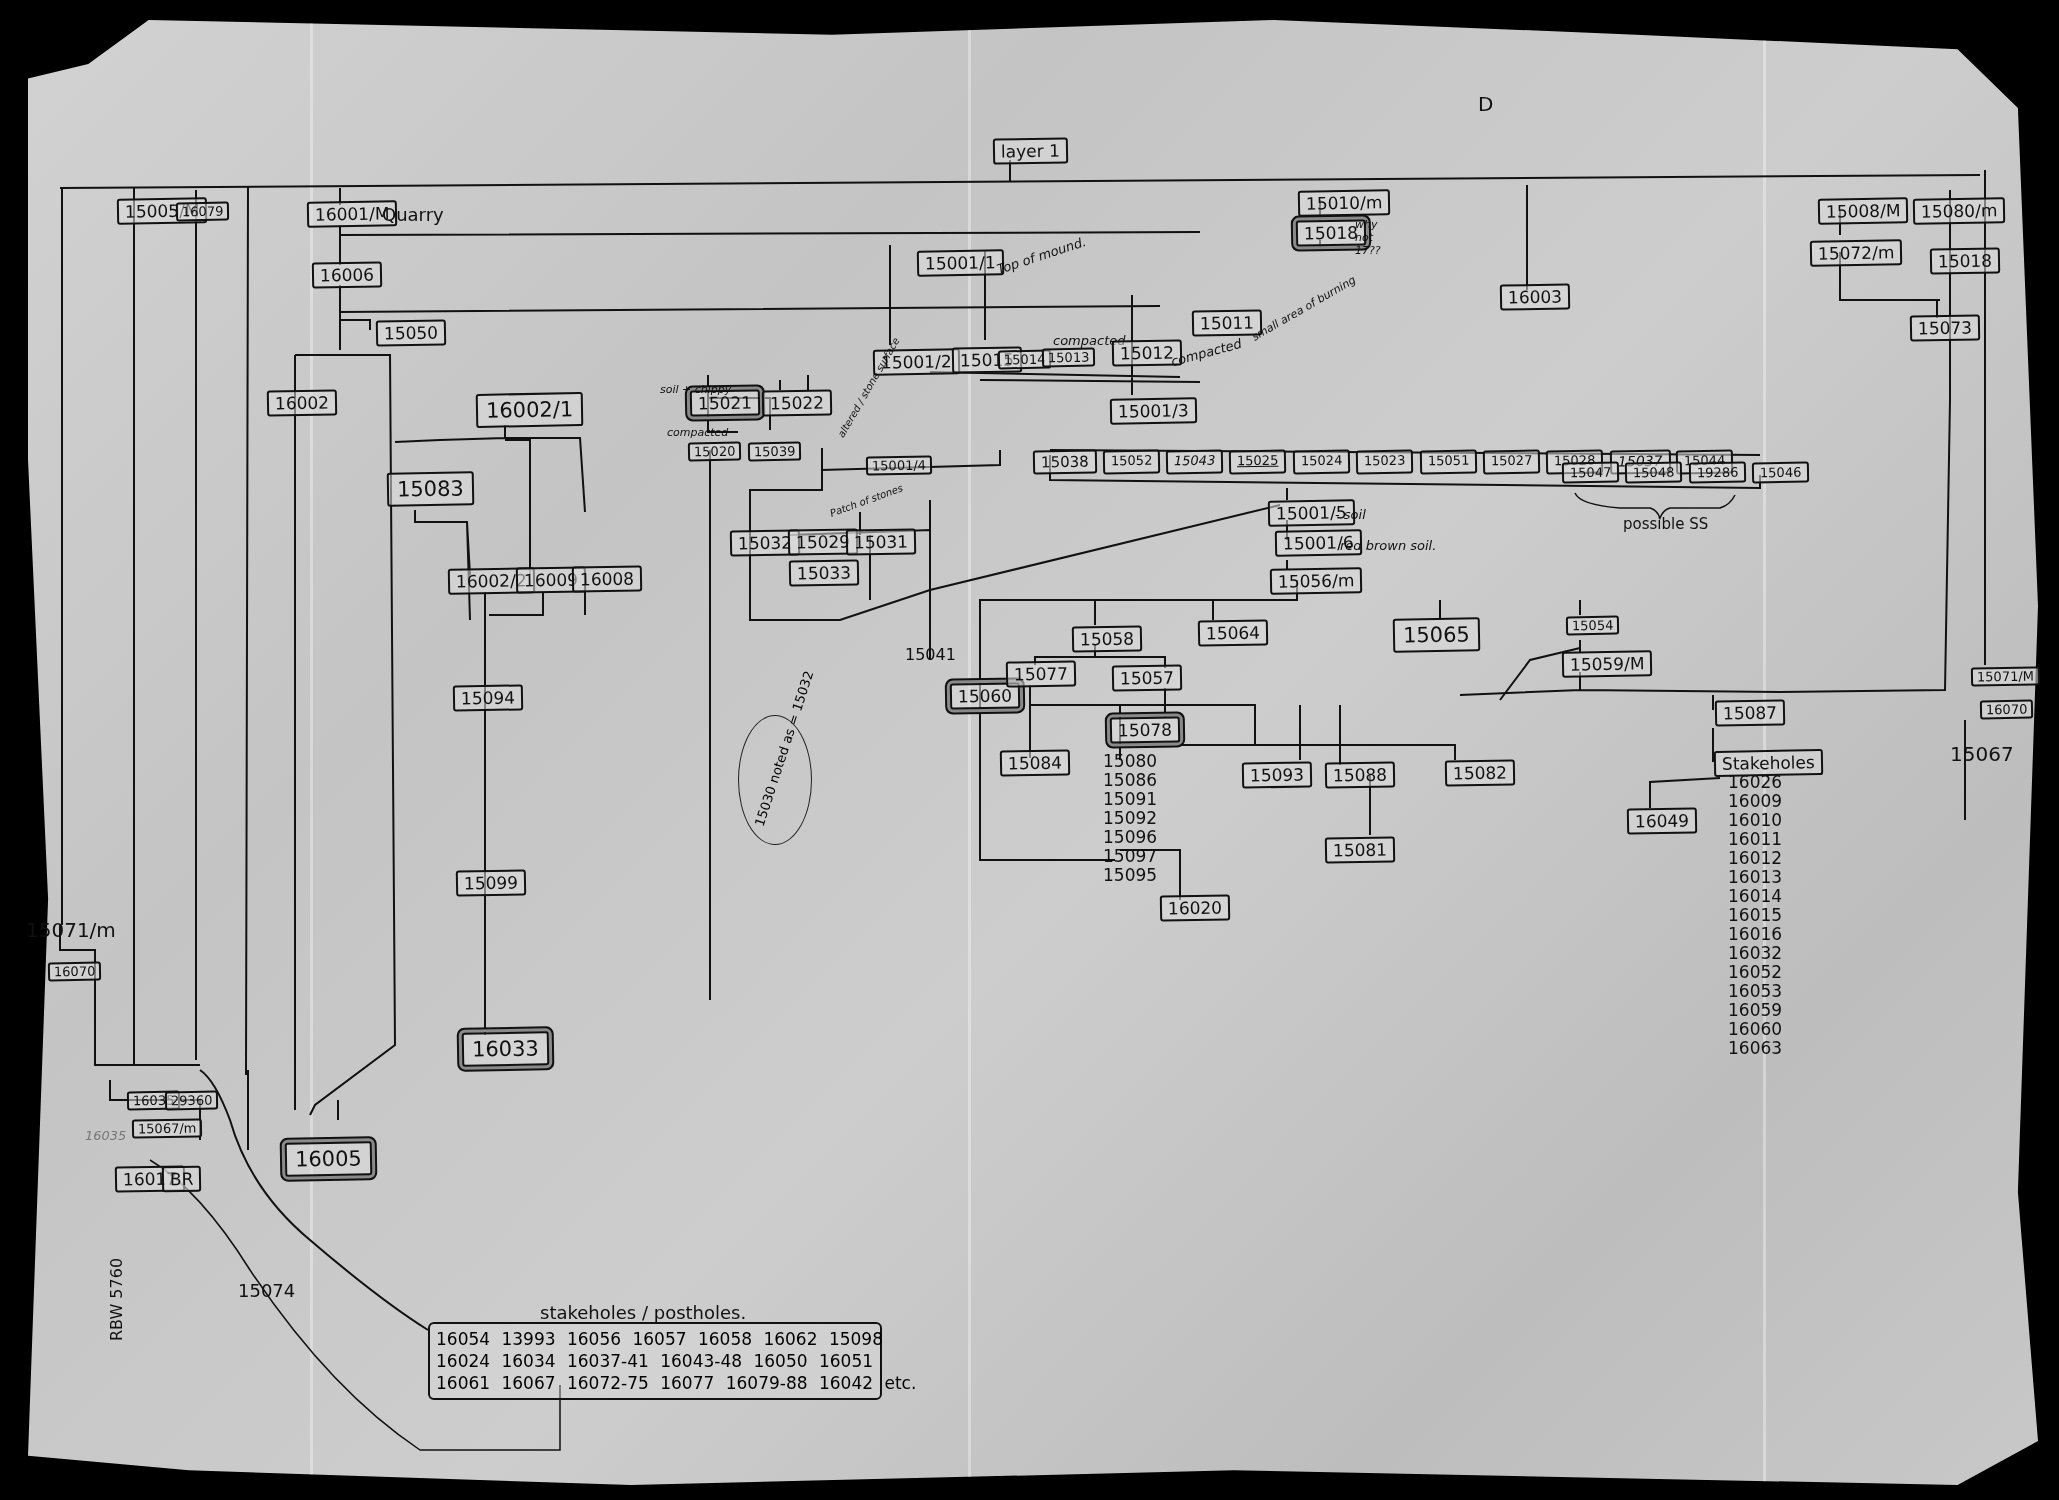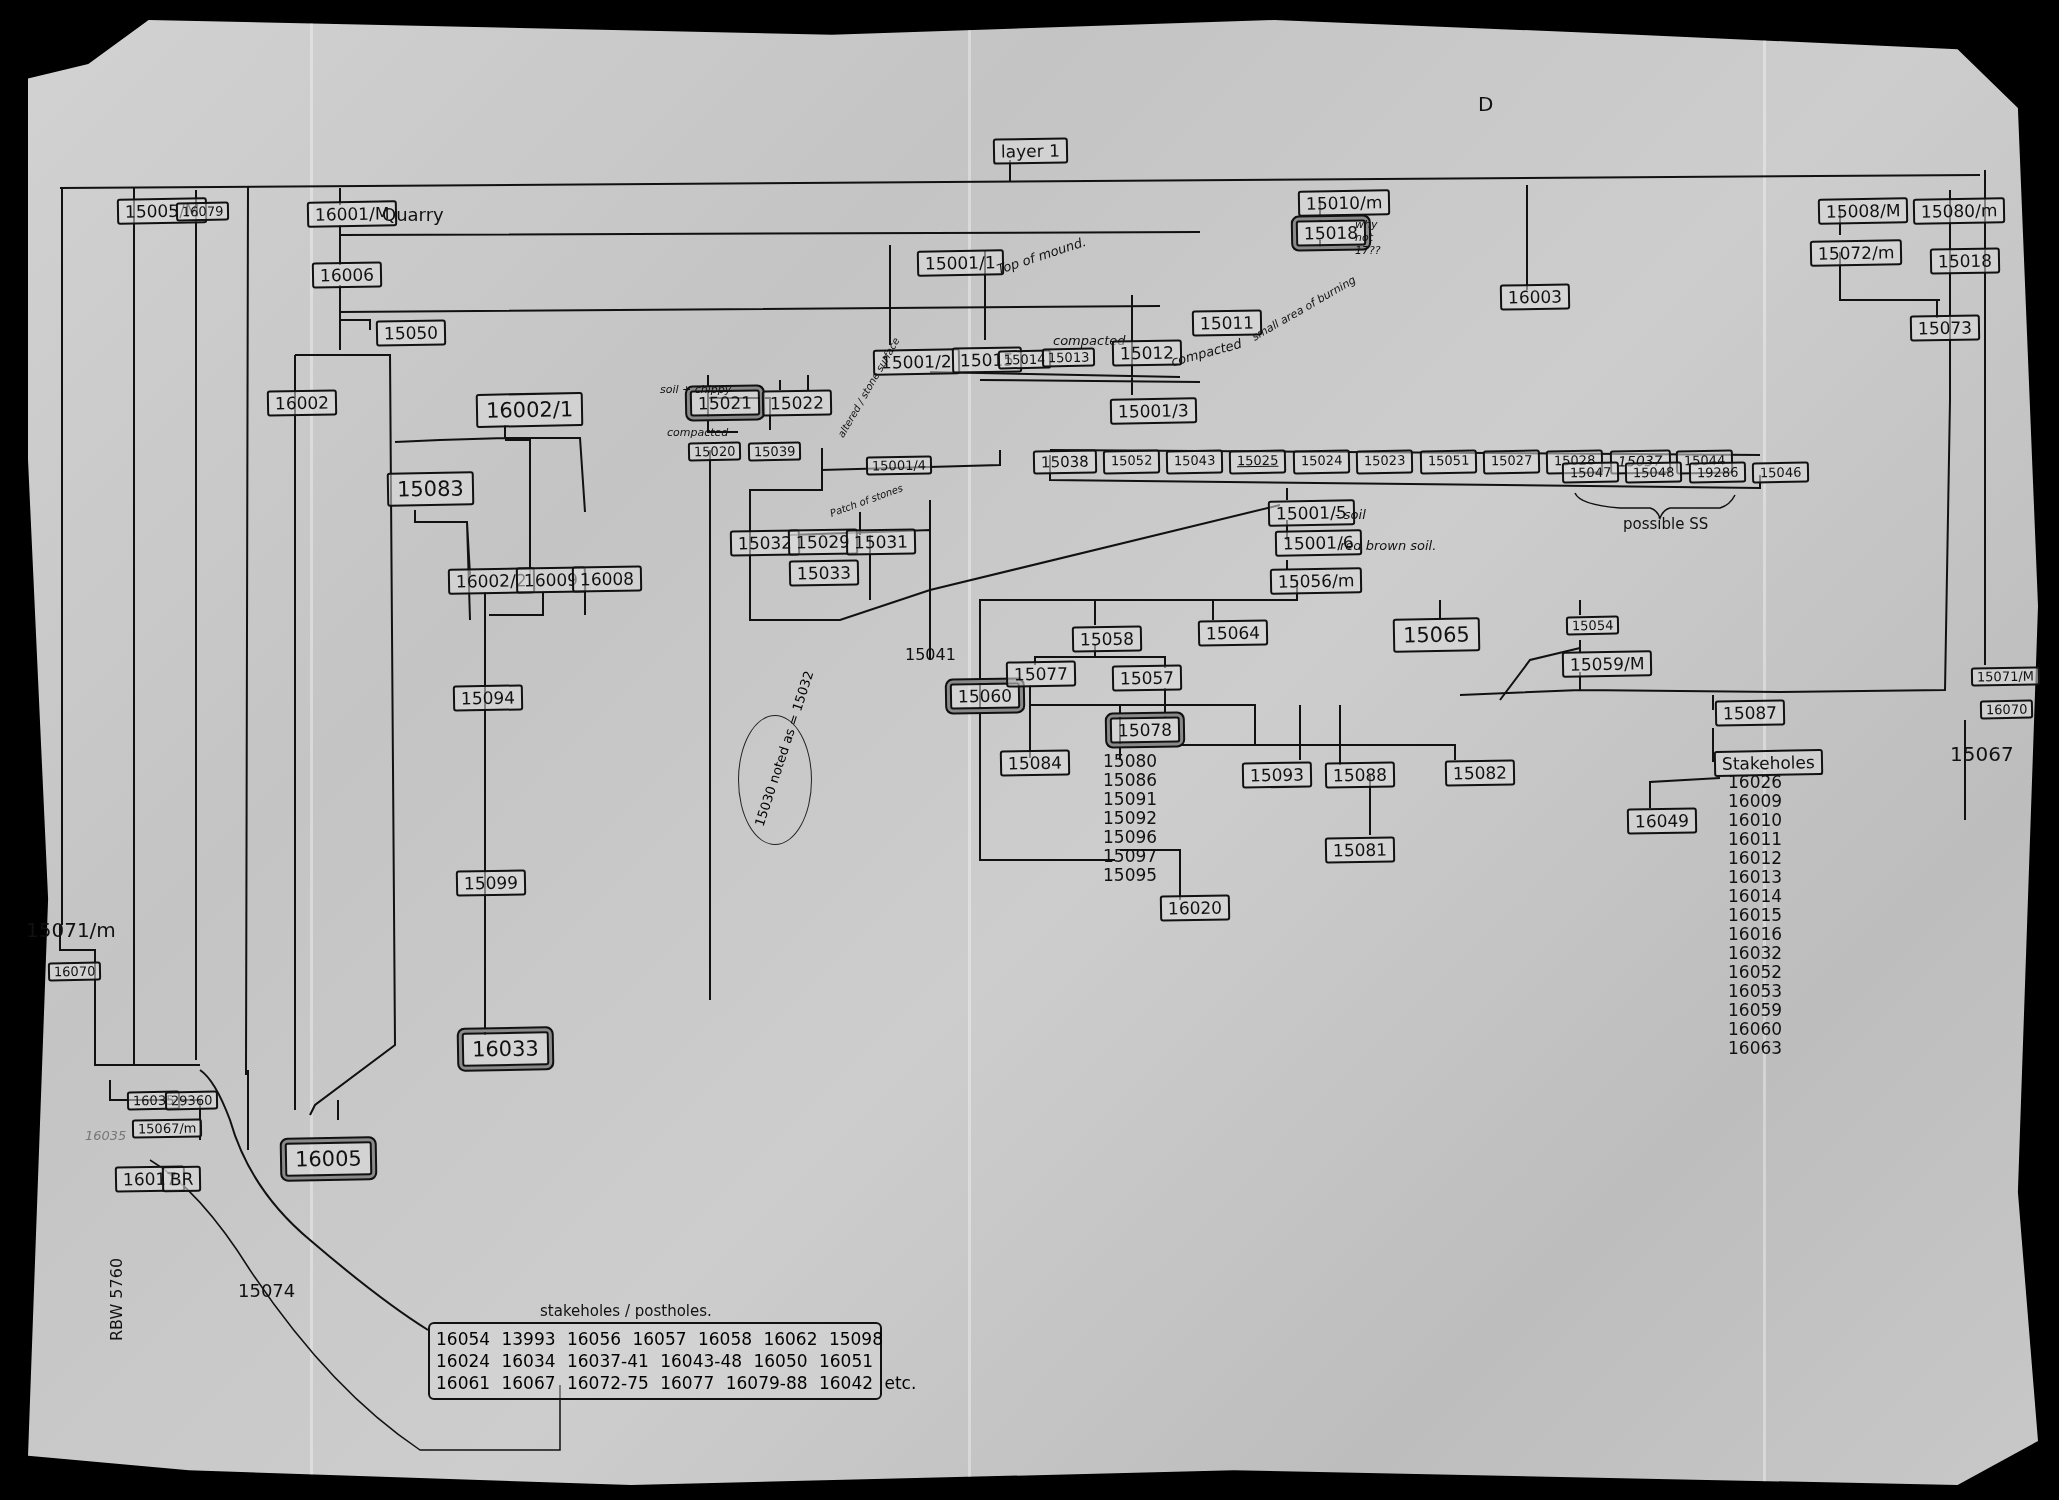--- a/index.html
+++ b/index.html
@@ -146,21 +146,21 @@
 <div class="box" style="left:1500px;top:284px">16003</div>
 <div class="box" style="left:1818px;top:198px">15008/M</div>
 <div class="box" style="left:1913px;top:198px">15080/m</div>
 <div class="box" style="left:1810px;top:240px">15072/m</div>
 <div class="box" style="left:1930px;top:248px">15018</div>
 <div class="box" style="left:1910px;top:315px">15073</div>
 
 <div id="equiv" style="position:absolute;left:1033px;top:450px;display:flex;gap:6px">
     <div class="box" style="position: static; font-size: 15px;">15038</div>
     <div class="box" style="position: static; font-size: 13px;">15052</div>
-    <div class="box" style="position: static; font-size: 13px;">15043</div>
+    <div class="box" style="position: static; font-size: 13px; font-style: italic;">15043</div>
     <div class="box" style="position: static; font-size: 13px; text-decoration: underline;">15025</div>
     <div class="box" style="position: static; font-size: 13px;">15024</div>
     <div class="box" style="position: static; font-size: 13px;">15023</div>
     <div class="box" style="position: static; font-size: 13px;">15051</div>
     <div class="box" style="position: static; font-size: 13px;">15027</div>
     <div class="box" style="position: static; font-size: 13px;">15028</div>
     <div class="box" style="position: static; font-size: 14px; font-style: italic;">15037</div>
     <div class="box" style="position: static; font-size: 13px;">15044</div>
   </div>
 <div id="possss" style="position:absolute;left:1562px;top:462px;display:flex;gap:6px">
@@ -226,18 +226,18 @@
 <div class="box sm" style="left:1980px;top:700px">16070</div>
 <div class="plain" style="left:1950px;top:742px;font-size:20px">15067</div>
 
 <div class="ellipse">
     <span>15030 noted as = 15032</span>
   </div>
 
 <div class="plain" style="left:1478px;top:92px;font-size:20px">D</div>
 <div class="side">RBW 5760</div>
 
-<div class="plain" style="left:540px;top:1302px;font-size:15px">stakeholes / postholes.</div>
+<div class="plain" style="left:540px;top:1302px;font-size:18px">stakeholes / postholes.</div>
 <div class="stakebox">
   <div>16054 13993 16056 16057 16058 16062 15098</div>
   <div>16024 16034 16037-41 16043-48 16050 16051</div>
   <div>16061 16067 16072-75 16077 16079-88 16042 etc.</div>
 </div>
 
 </body></html>

